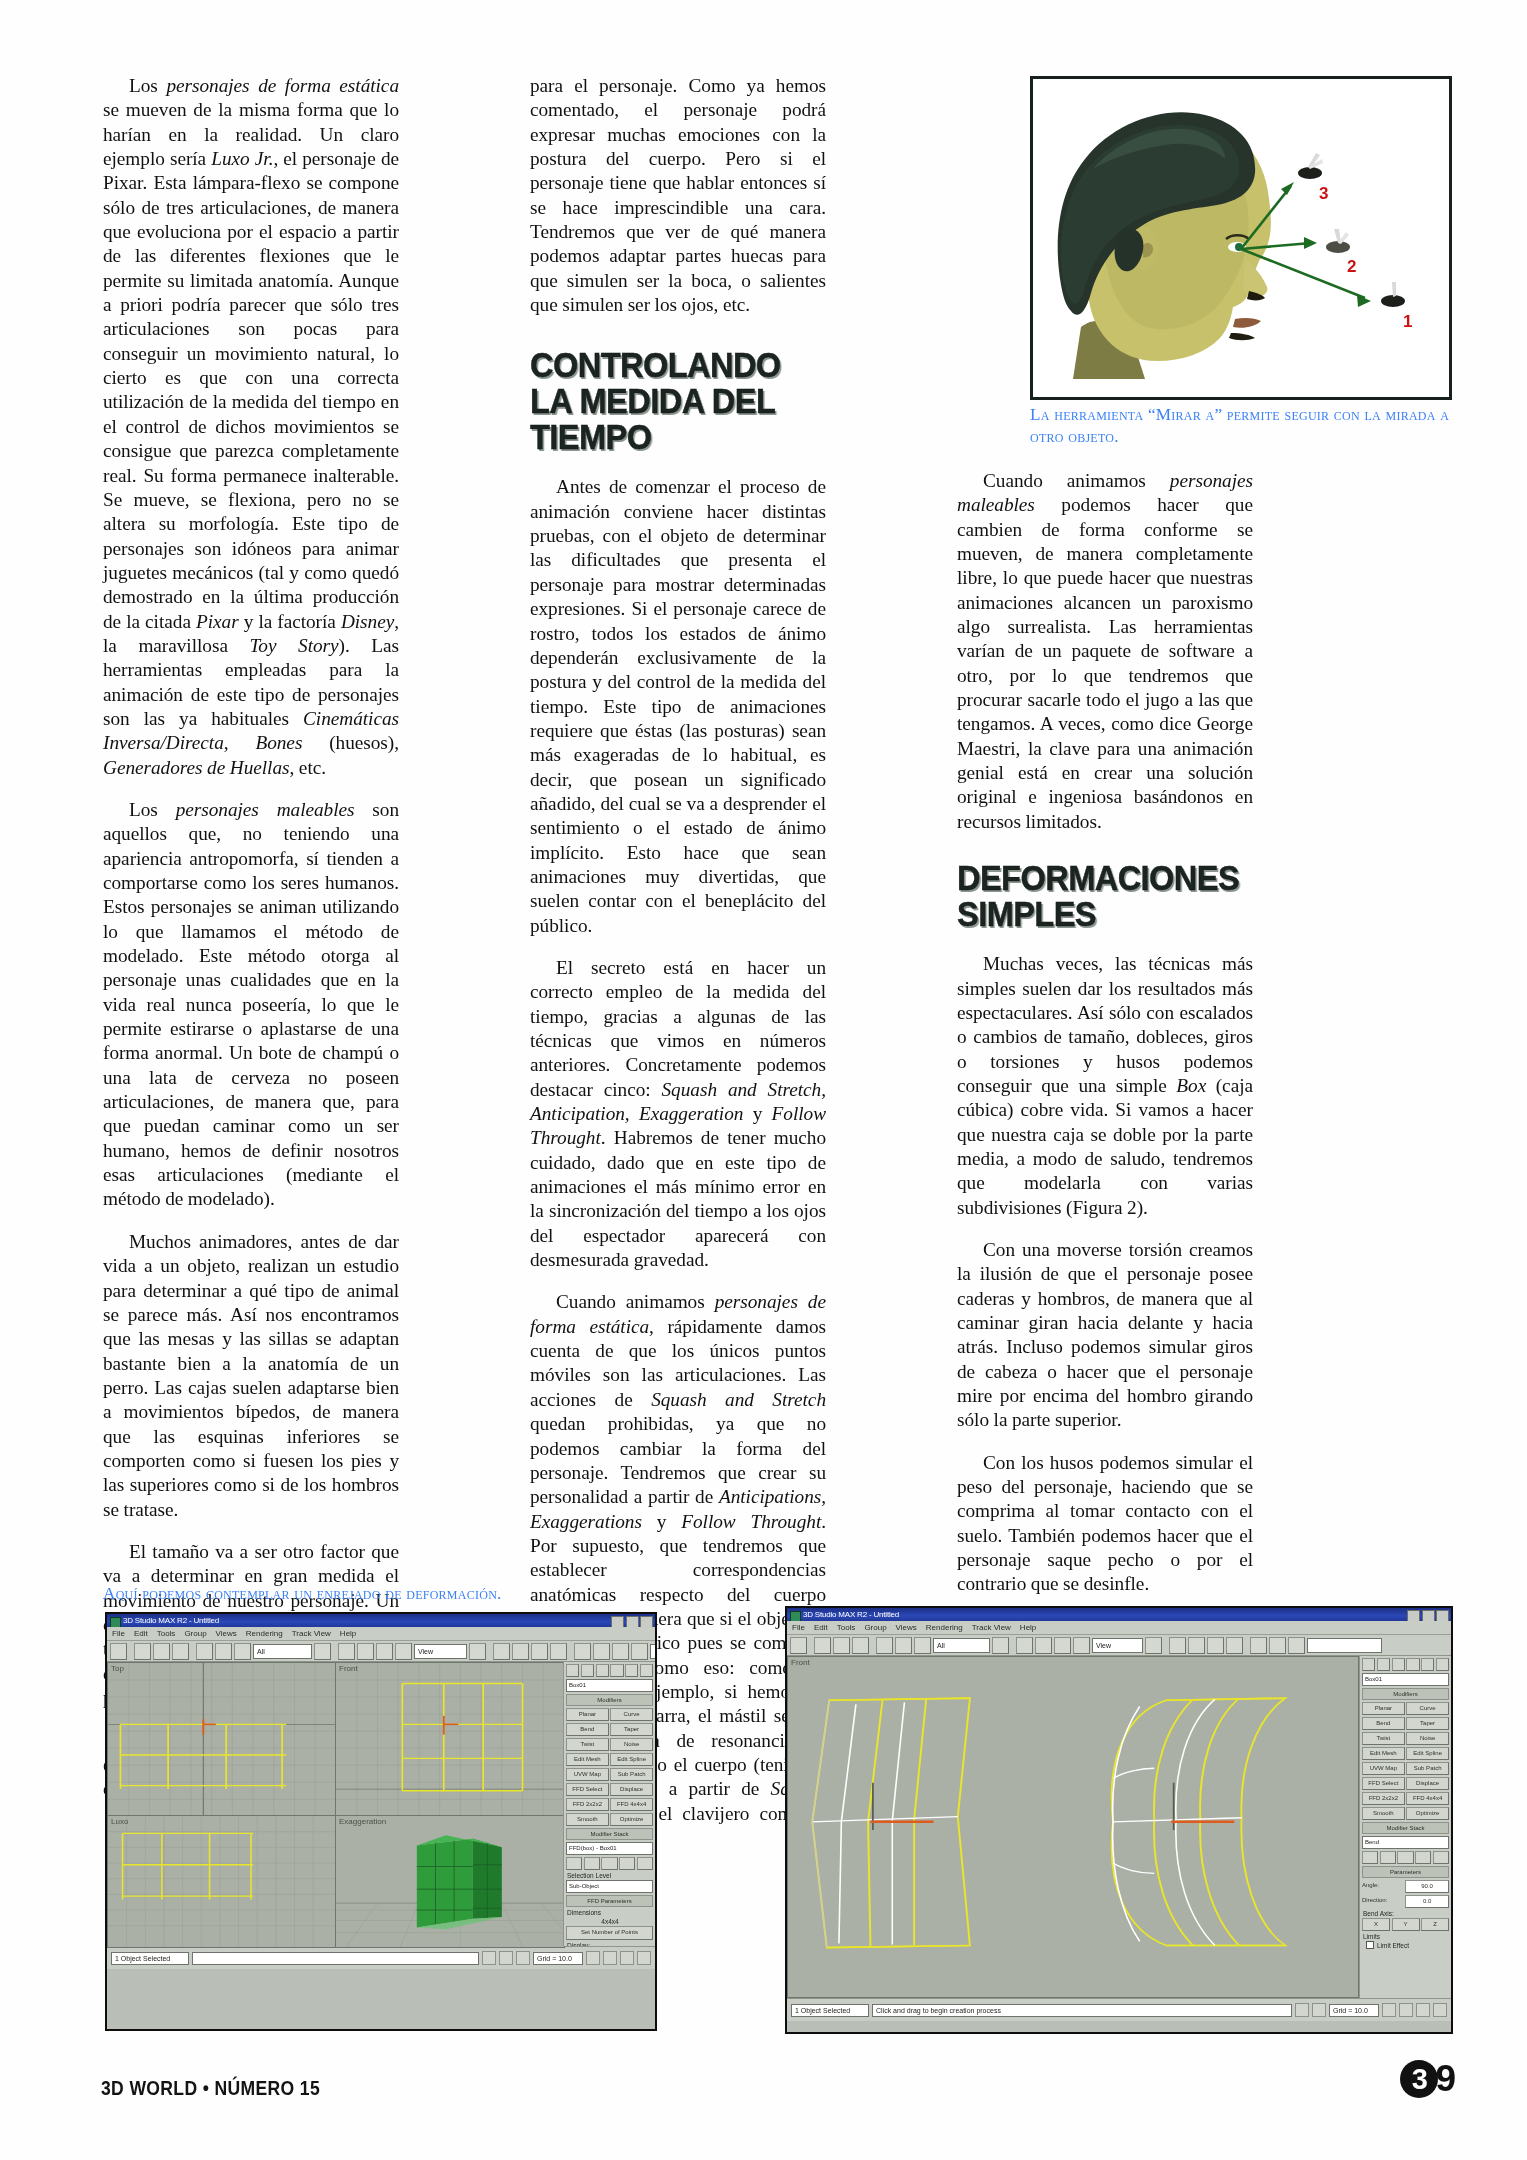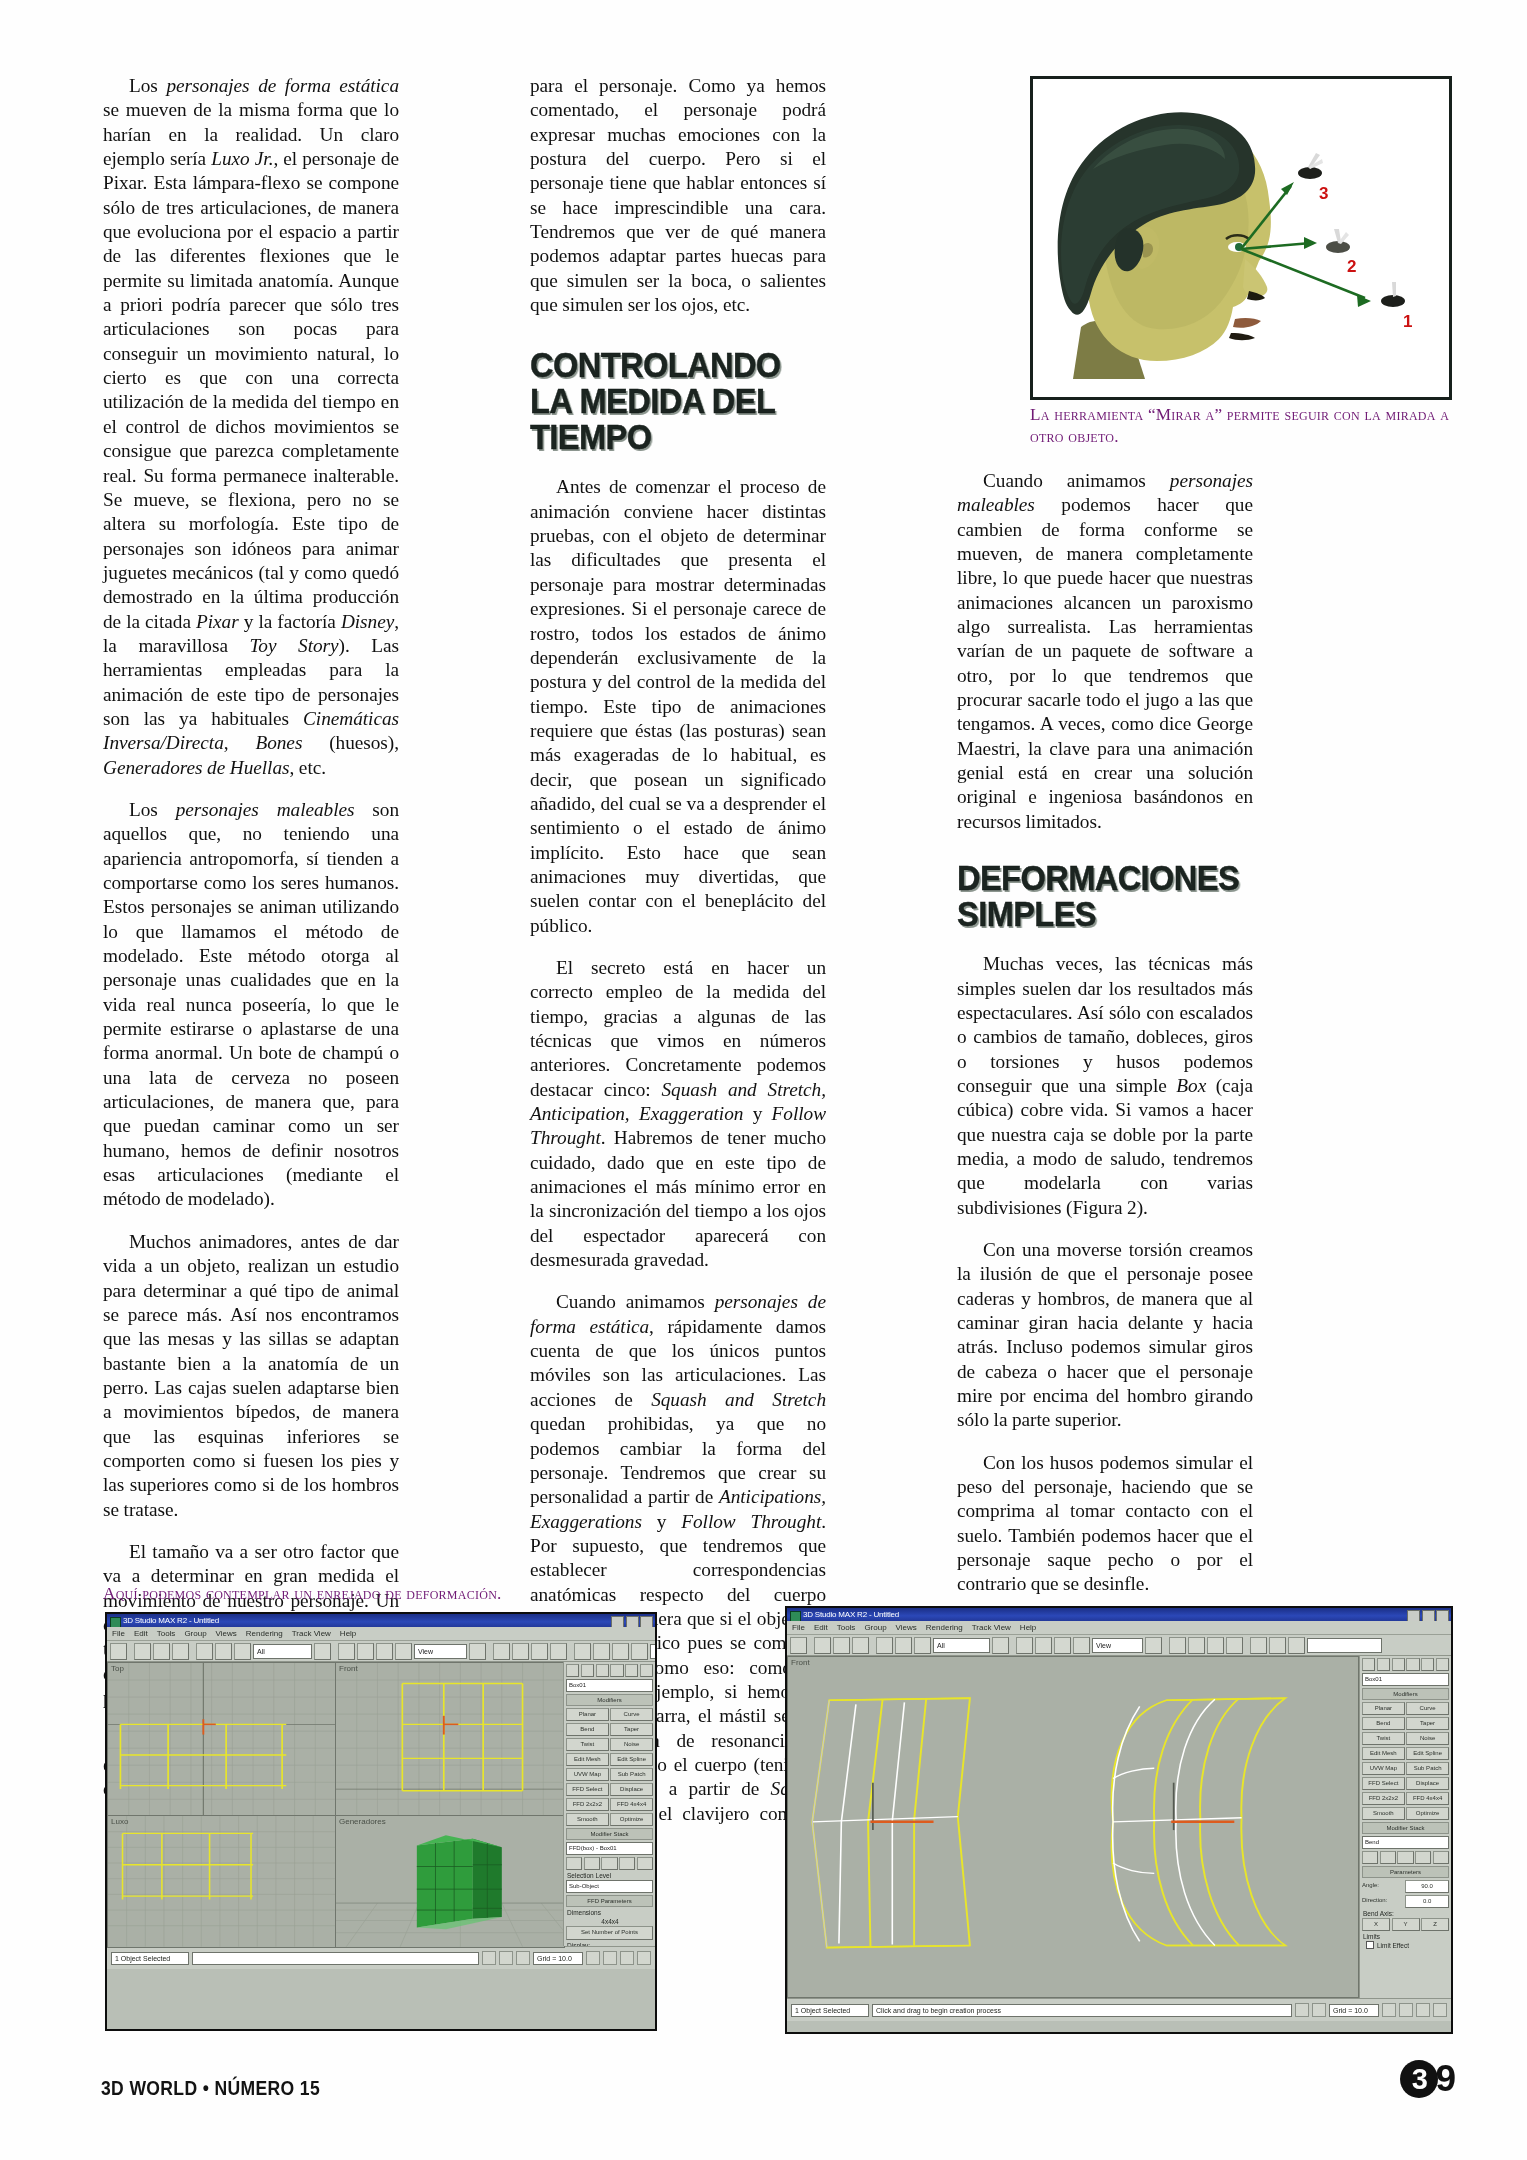--- a/index.html
+++ b/index.html
@@ -84,21 +84,21 @@
   }
   .fig-head svg { display:block; width:100%; height:100%; }
 
   .caption {
     position: absolute;
     font-family: "Liberation Serif", "DejaVu Serif", serif;
     font-size: 17.2px;
     line-height: 22px;
     font-variant: small-caps;
     letter-spacing: 0.25px;
-    color: #701a75;
+    color: #3b82f6;
   }
   .cap-head {
     left: 1030px;
     top: 404px;
     width: 420px;
   }
 
   
   .cap-shot-left {
     left: 103px;
@@ -524,21 +524,21 @@
               <path d="M18 0V150M36 0V150M54 0V150M72 0V150M90 0V150M108 0V150M126 0V150M144 0V150M162 0V150M180 0V150M198 0V150"></path>
             </g>
             <g stroke="#e8e52a" stroke-width="1.5" fill="none">
               <path d="M14 20H140M14 56H140M14 92H140"></path>
               <path d="M14 20V96M52 20V96M98 20V96M138 20V96"></path>
             </g>
           </svg>
         </div>
 
         <div class="vp" style="left:50%;top:54%;width:50%;height:46%;">
-          <span class="vplabel">Generadores</span>
+          <span class="vplabel">Exaggeration</span>
           <svg viewBox="0 0 220 150" preserveAspectRatio="none" style="width:100%;height:100%">
             <rect width="220" height="150" fill="#aab0a6"></rect>
             <g stroke="#9aa195" stroke-width="0.7">
               <path d="M0 108 L220 108"></path>
                 <path d="M0 120 L220 120"></path>
                 <path d="M0 134 L220 134"></path>
               <path d="M40 100 L10 150"></path>
                 <path d="M80 100 L62 150"></path>
                 <path d="M120 100 L120 150"></path>
               <path d="M160 100 L180 150"></path>

